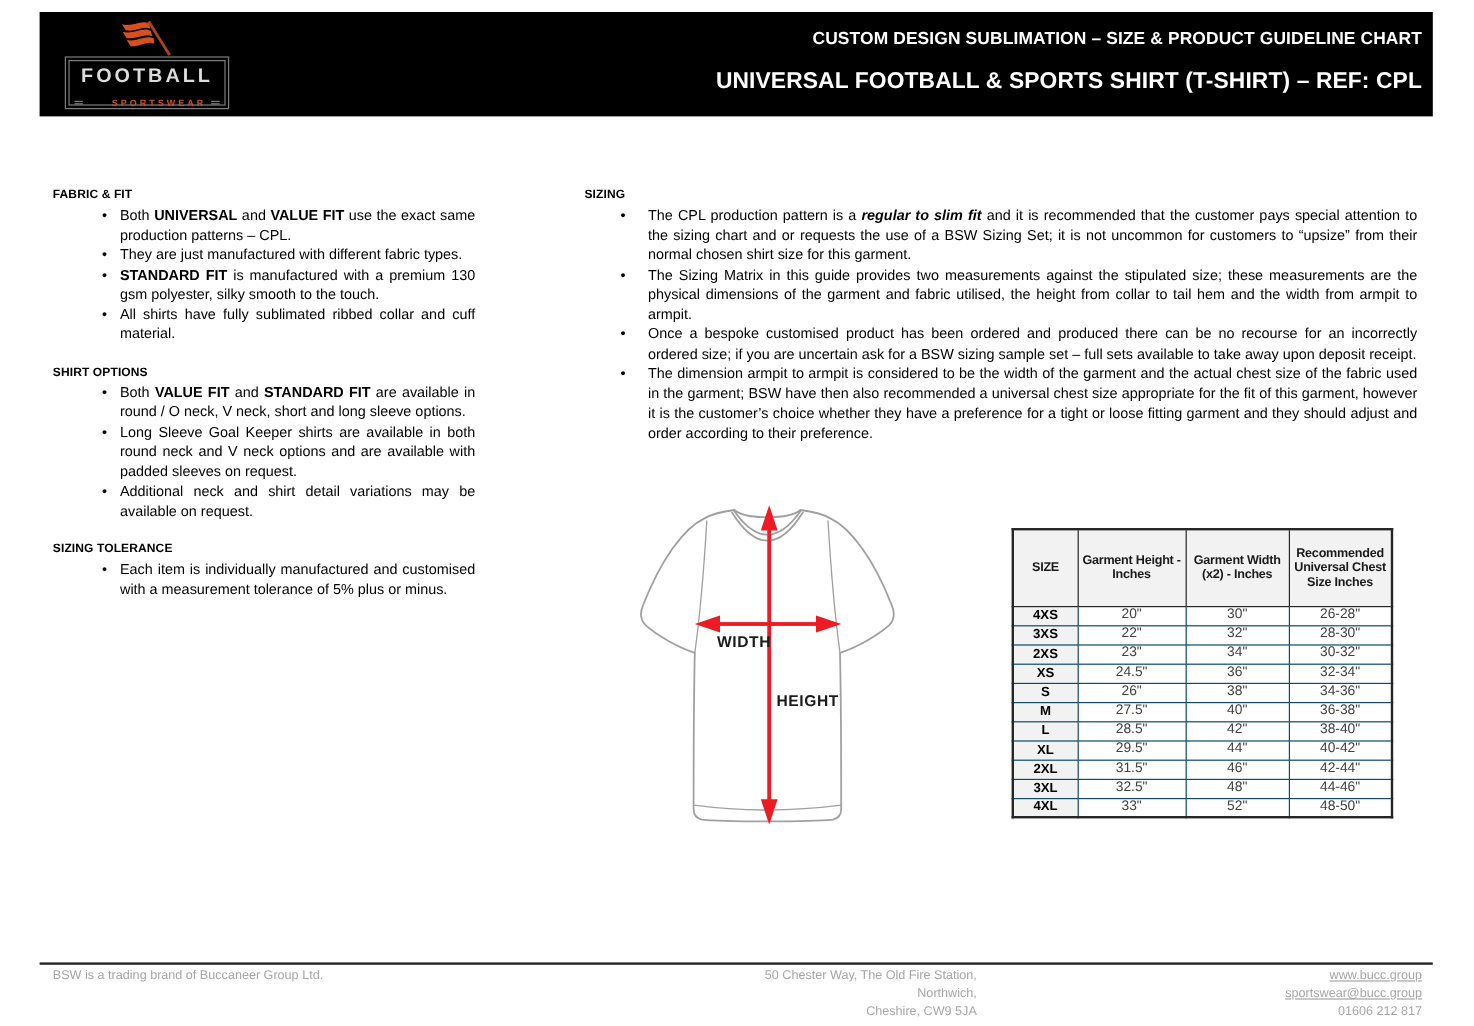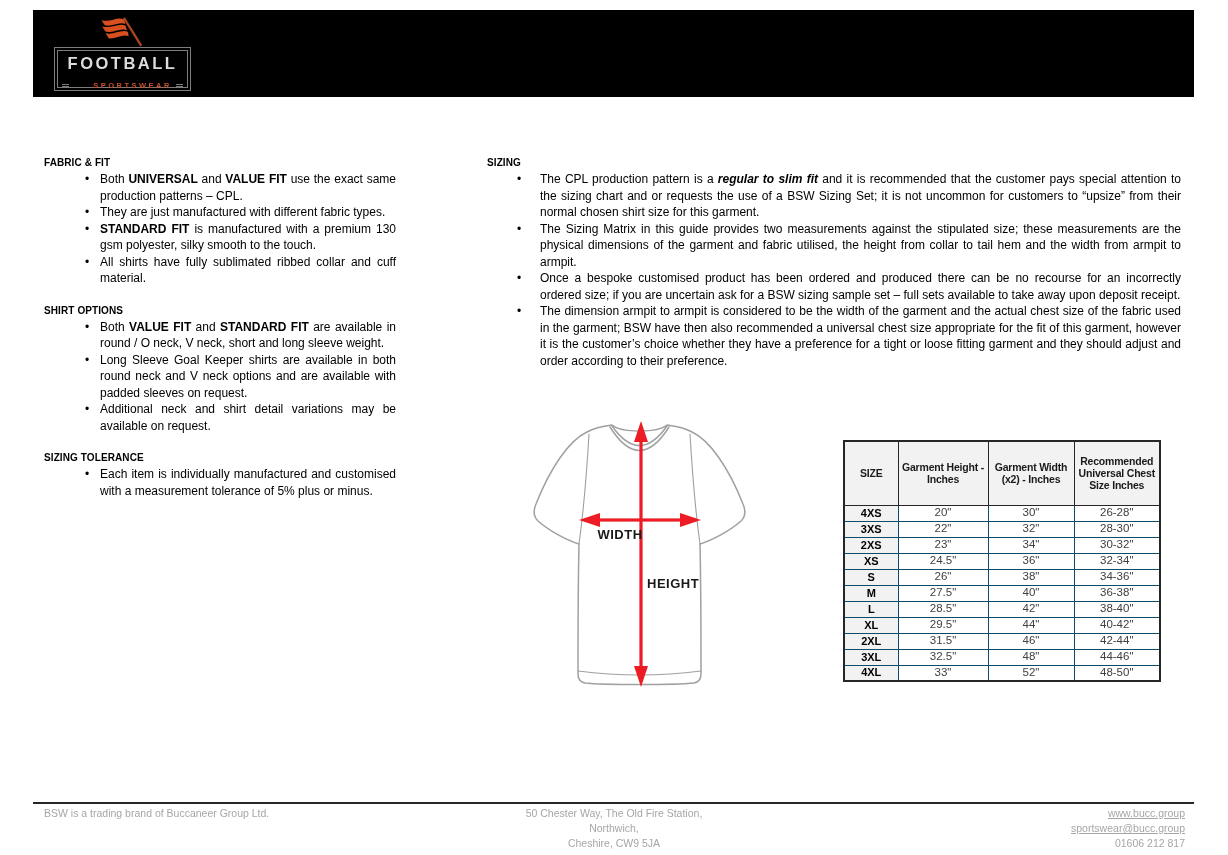--- a/index.html
+++ b/index.html
@@ -54,21 +54,21 @@
   table.size-table td.size-col { font-weight:bold; background:#f2f2f2; color:#000; font-size:11px; }
   .cw-size  { width:54px; }
   .cw-h     { width:90px; }
   .cw-w     { width:86px; }
   .cw-chest { width:86px; }
 
   
   .footer-line { position:absolute; left:33px; top:802px; width:1161px; border-top:2px solid #262626; }
   .footer { position:absolute; left:0; top:806px; width:1228px; font-size:10.5px; color:#a6a6a6; line-height:15px; }
   .footer-left   { position:absolute; left:44px; top:0; }
-  .footer-center { position:absolute; left:414px; top:0; width:400px; text-align:center; }
+  .footer-center { position:absolute; left:414px; top:0; width:400px; text-align:right; }
   .footer-right  { position:absolute; right:43px; top:0; text-align:right; }
   .footer a { color:#a6a6a6; text-decoration:underline; display:block; }
 </style>
 </head>
 <body>
 
 <div class="page">
 
   <header class="topbar">
     <div class="logo">
@@ -81,36 +81,40 @@
         </g>
       </svg>
       <div class="logo-frame"></div>
       <div class="logo-brand">FOOTBALL</div>
       <div class="logo-sub">
         <span class="rule"></span>
         <span class="subtxt">SPORTSWEAR</span>
         <span class="rule"></span>
       </div>
     </div>
+    <div class="titles">
+      <div class="title1">CUSTOM DESIGN SUBLIMATION – SIZE &amp; PRODUCT GUIDELINE CHART</div>
+      <div class="title2">UNIVERSAL FOOTBALL &amp; SPORTS SHIRT (T-SHIRT) – REF: CPL</div>
+    </div>
   </header>
 
   <div class="col-left">
     <section class="text-section">
       <h2 class="sec-h">FABRIC &amp; FIT</h2>
       <ul class="bullets">
           <li><span>Both </span><span class="b">UNIVERSAL</span><span> and </span><span class="b">VALUE FIT</span><span> use the exact same production patterns – CPL.</span></li>
           <li><span>They are just manufactured with different fabric types.</span></li>
           <li><span class="b">STANDARD FIT</span><span> is manufactured with a premium 130 gsm polyester, silky smooth to the touch.</span></li>
           <li><span>All shirts have fully sublimated ribbed collar and cuff material.</span></li>
         </ul>
     </section>
     <section class="text-section">
       <h2 class="sec-h">SHIRT OPTIONS</h2>
       <ul class="bullets">
-          <li><span>Both </span><span class="b">VALUE FIT</span><span> and </span><span class="b">STANDARD FIT</span><span> are available in round / O neck, V neck, short and long sleeve weight.</span></li>
+          <li><span>Both </span><span class="b">VALUE FIT</span><span> and </span><span class="b">STANDARD FIT</span><span> are available in round / O neck, V neck, short and long sleeve options.</span></li>
           <li><span>Long Sleeve Goal Keeper shirts are available in both round neck and V neck options and are available with padded sleeves on request.</span></li>
           <li><span>Additional neck and shirt detail variations may be available on request.</span></li>
         </ul>
     </section>
     <section class="text-section">
       <h2 class="sec-h">SIZING TOLERANCE</h2>
       <ul class="bullets">
           <li><span>Each item is individually manufactured and customised with a measurement tolerance of 5% plus or minus.</span></li>
         </ul>
     </section>

